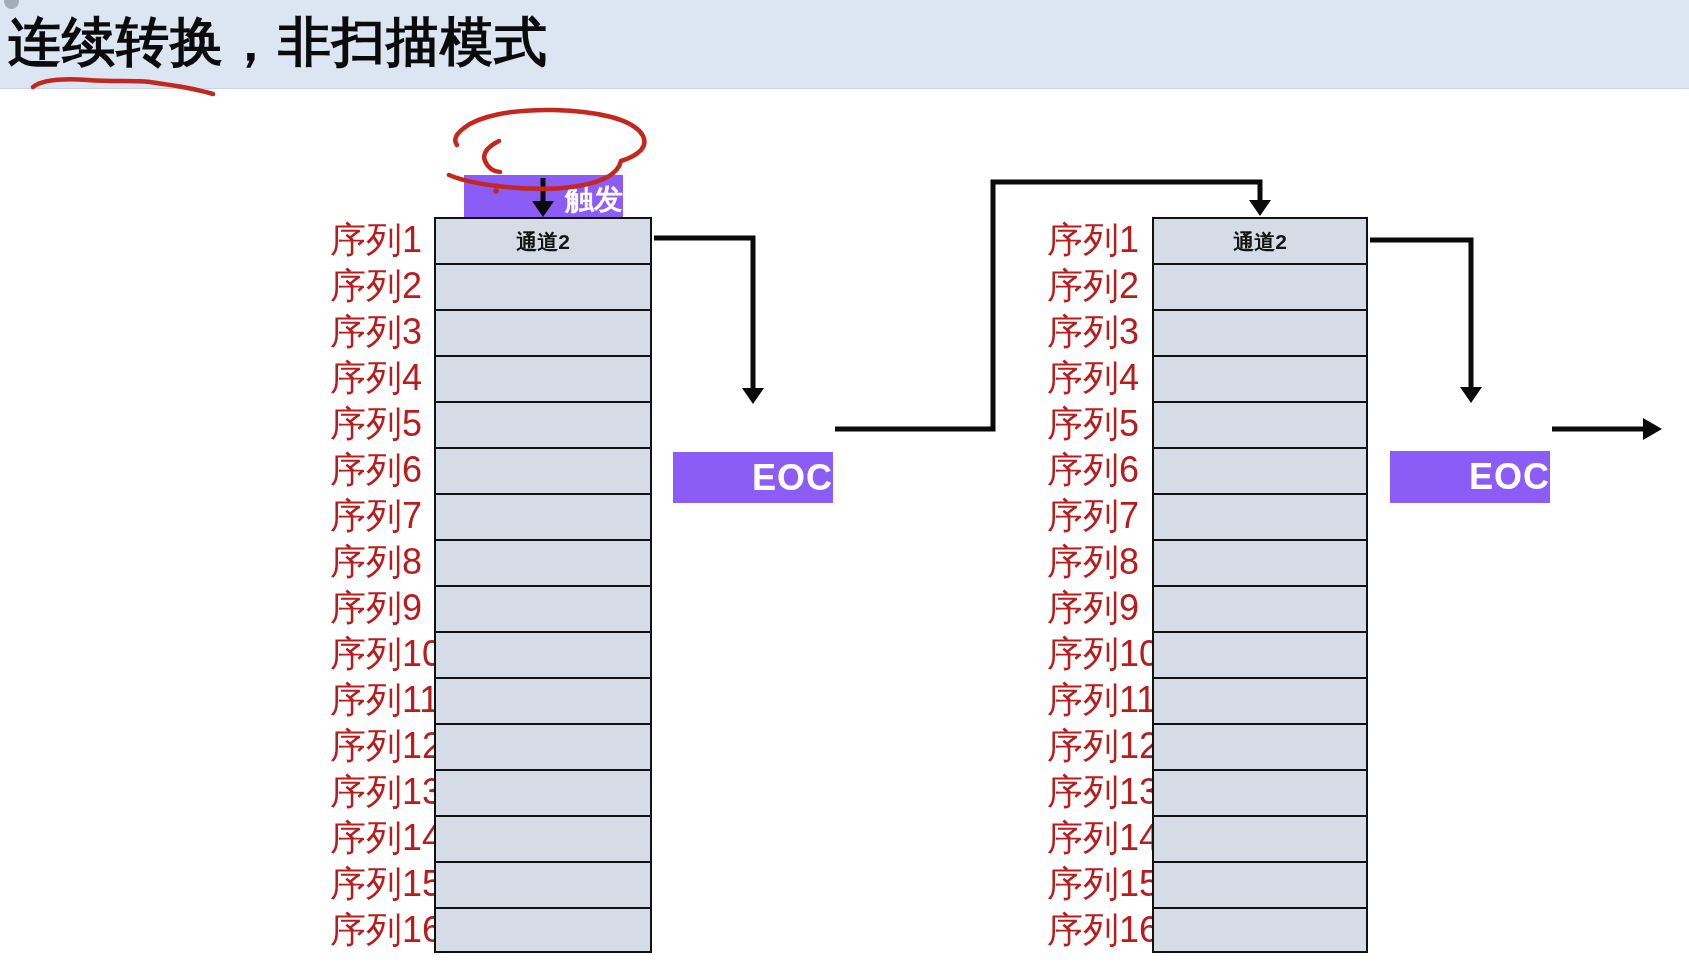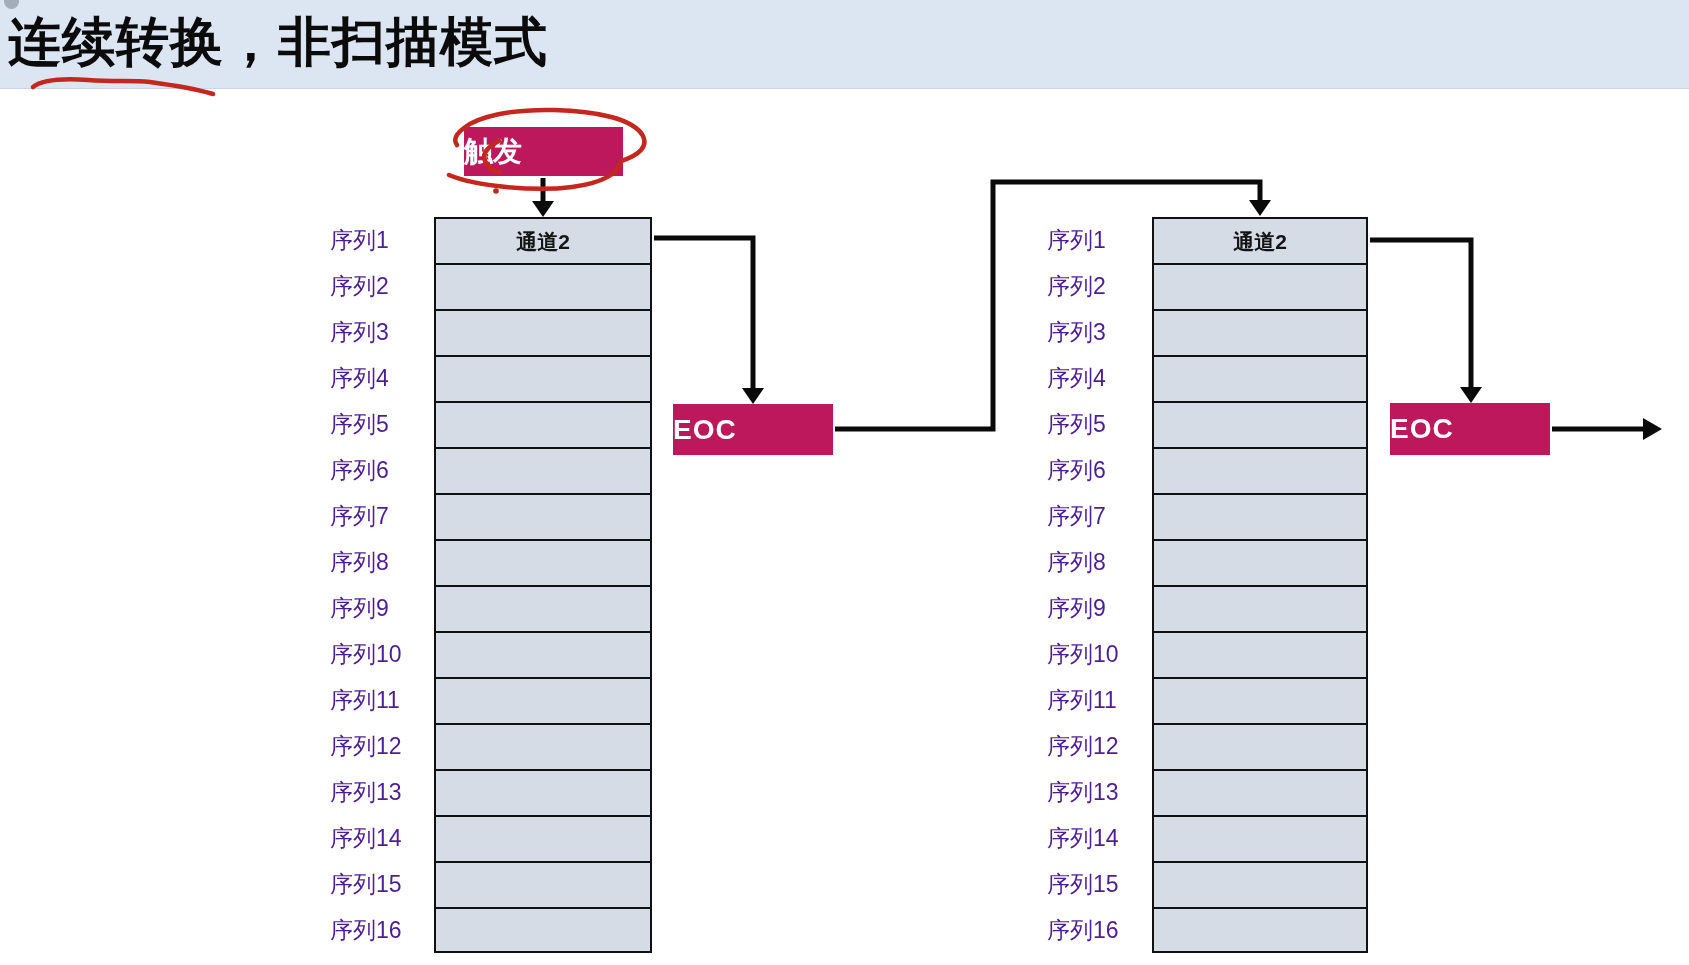--- a/index.html
+++ b/index.html
@@ -21,25 +21,25 @@
     font-size:53px;font-weight:800;letter-spacing:1px;color:#0b0b0b;
     white-space:nowrap;
   }
   .artifact-dot{
     position:absolute;left:4px;top:-6px;width:15px;height:15px;border-radius:50%;
     background:#99a2ae;opacity:.85;
   }
 
   
   .dark-box{
-    position:absolute;background:#be185d;color:#ffffff;
-    font-weight:bold;text-align:left;box-sizing:border-box;
+    position:absolute;background:#8b5cf6;color:#ffffff;
+    font-weight:bold;text-align:right;box-sizing:border-box;margin-top:48px;
   }
   .trigger{left:464px;top:127px;width:159px;height:49px;line-height:49px;font-size:29px;}
-  .eoc{font-size:28px;letter-spacing:1px;}
+  .eoc{font-size:36px;letter-spacing:1px;}
   .eoc-left{left:673px;top:404px;width:160px;height:51px;line-height:51px;}
   .eoc-right{left:1390px;top:403px;width:160px;height:52px;line-height:52px;}
 
   
   .seq-table{
     position:absolute;top:217px;height:736px;background:#d6dce5;
     border:2px solid #111111;box-sizing:border-box;
   }
   .seq-table.left{left:434px;width:218px;}
   .seq-table.right{left:1152px;width:216px;}
@@ -51,21 +51,21 @@
   .table-header{
     position:absolute;left:0;right:0;top:0;height:44px;line-height:46px;
     text-align:center;font-weight:800;font-size:21px;color:#141414;
   }
 
   
   .seq-labels{position:absolute;top:217px;width:120px;}
   .seq-labels.left{left:330px;}
   .seq-labels.right{left:1047px;}
   .seq-label{
-    height:46px;line-height:46px;font-size:23px;color:#4c1d95;
+    height:46px;line-height:46px;font-size:36px;color:#b91c1c;
     white-space:nowrap;text-align:left;
   }
 
   
   svg.overlay{position:absolute;left:0;top:0;pointer-events:none;}
   .flow{stroke:#0a0a0a;stroke-width:5;fill:none;stroke-linejoin:miter;}
   .flow-head{fill:#0a0a0a;stroke:none;}
   .red-ink{stroke:#c4271d;stroke-width:4.5;fill:none;stroke-linecap:round;}
   .red-dot{fill:#c4271d;stroke:none;}
 </style>

